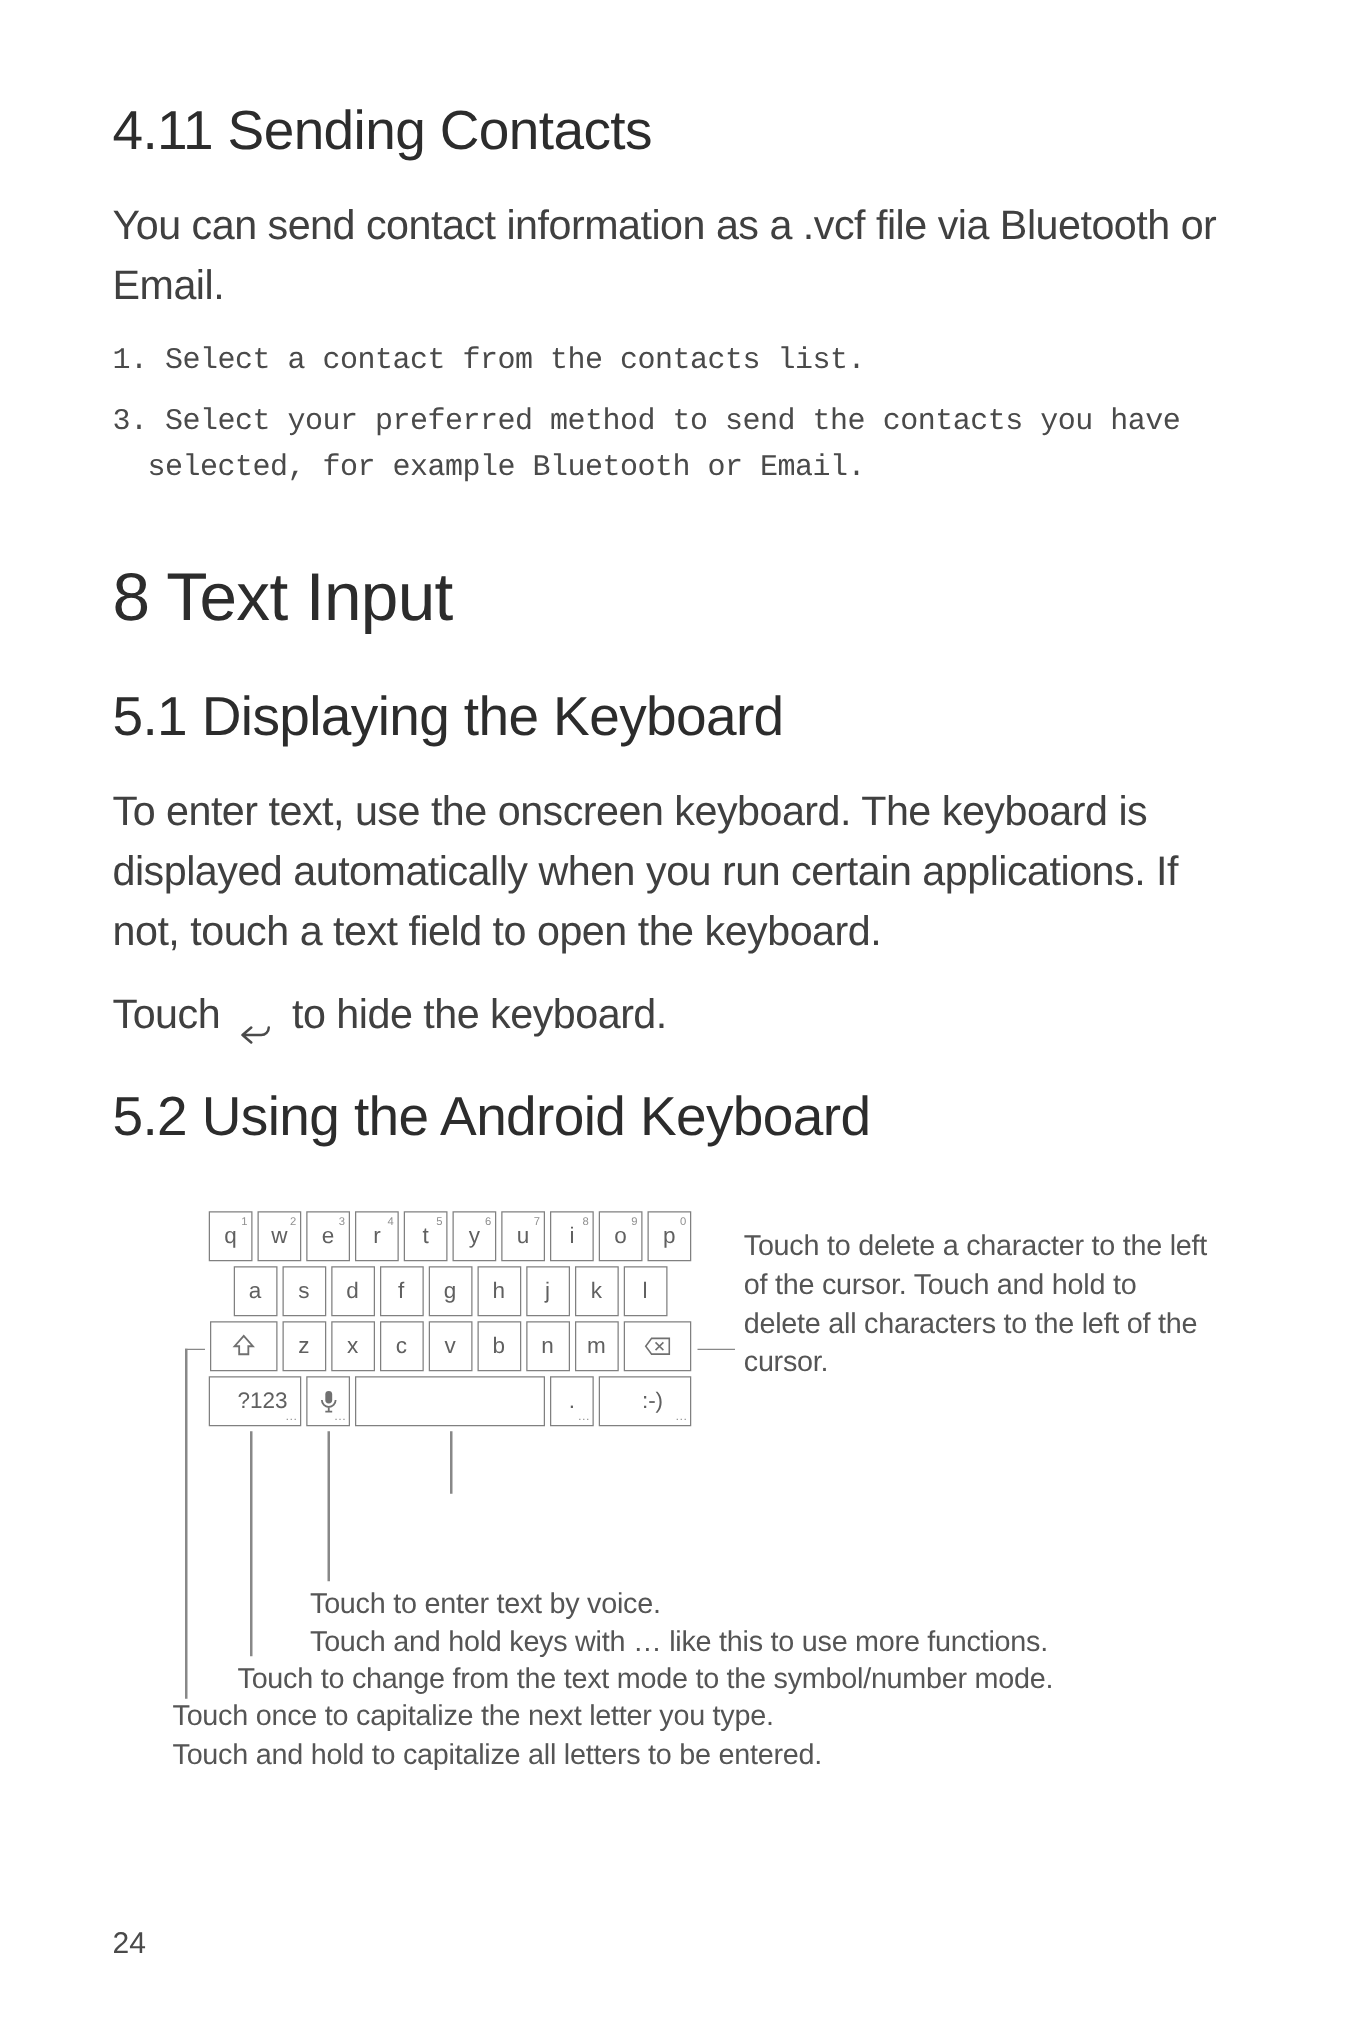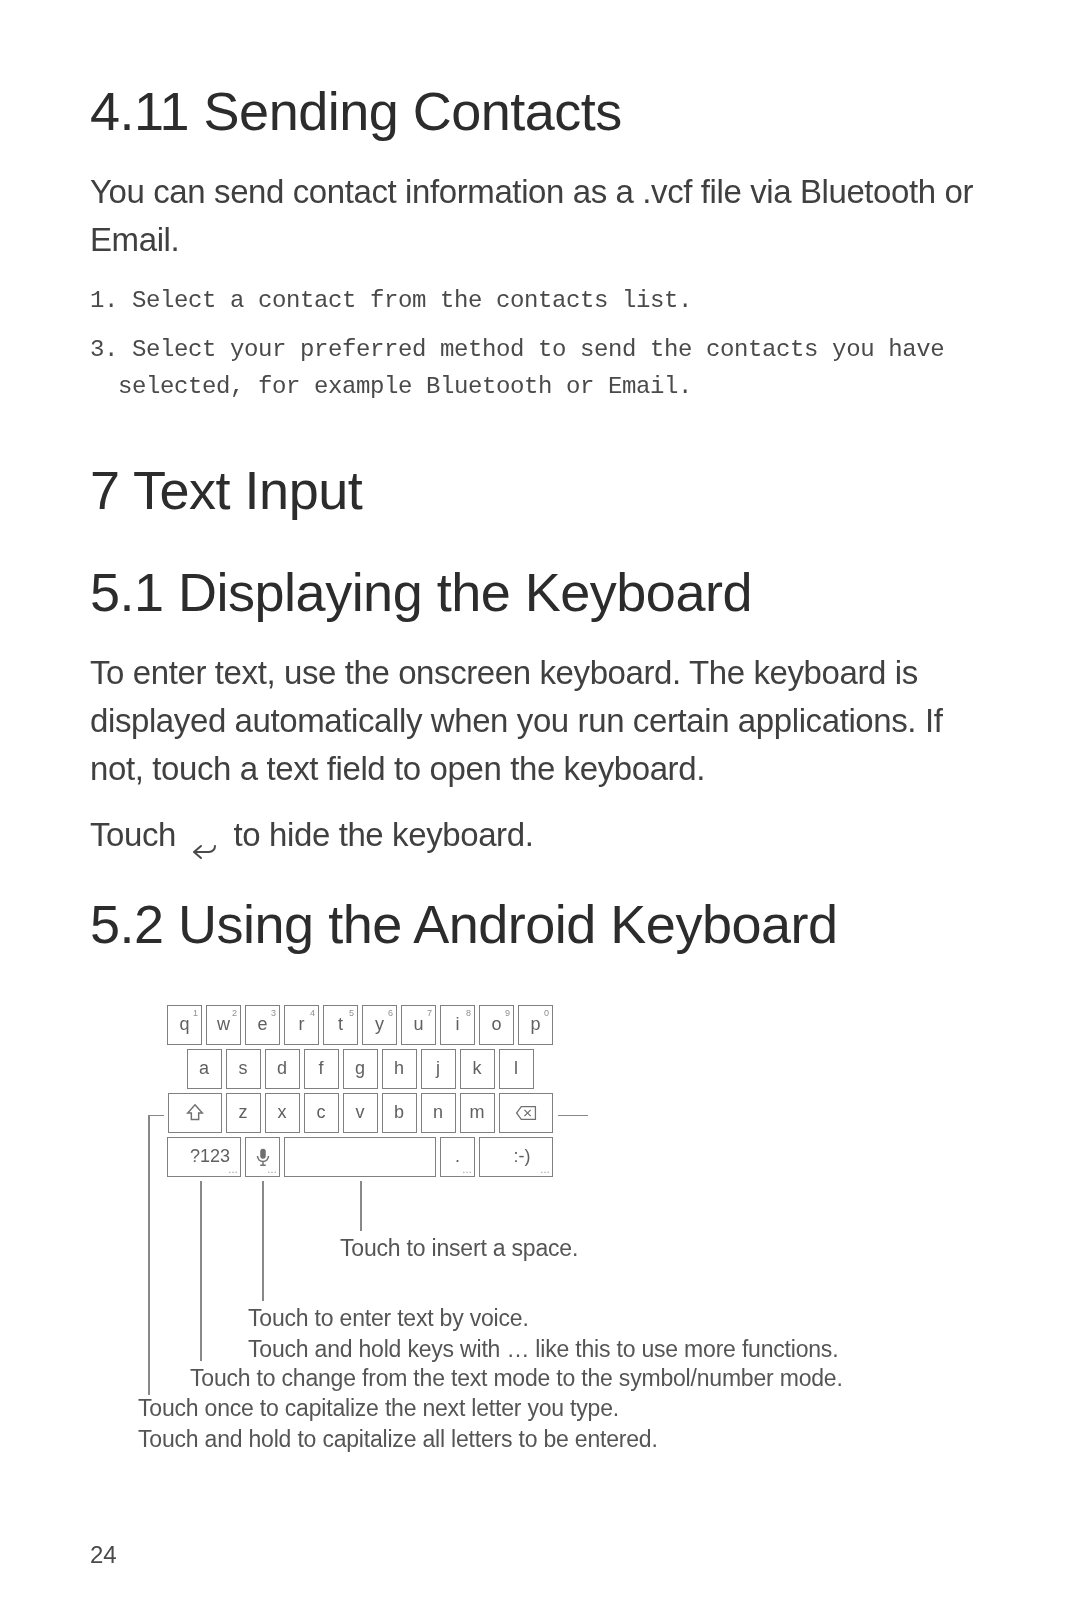--- a/index.html
+++ b/index.html
@@ -6,21 +6,21 @@
   body {
     width: 1080px;
     height: 1617px;
     background: #ffffff;
     font-family: Arial, Helvetica, sans-serif;
     color: #3d3d3d;
     position: relative;
     padding: 80px 90px 0 90px;
   }
   h2.section-heading {
-    font-size: 54px;
+    font-size: 44px;
     font-weight: 400;
     color: #2c2c2c;
     letter-spacing: -0.5px;
     margin-bottom: 26px;
   }
   h1.chapter-heading {
     font-size: 54px;
     font-weight: 400;
     color: #2c2c2c;
     margin-top: 54px;
@@ -158,21 +158,21 @@
 </head>
 <body>
 
 <h2 class="section-heading">4.11  Sending Contacts</h2>
 <p class="body-text">You can send contact information as a .vcf file via Bluetooth or Email.</p>
 <ol class="steps">
   <li>1. Select a contact from the contacts list.</li>
   <li>3. Select your preferred method to send the contacts you have selected, for example Bluetooth or Email.</li>
 </ol>
 
-<h1 class="chapter-heading">7  Text Input</h1>
+<h1 class="chapter-heading">8  Text Input</h1>
 
 <h2 class="section-heading">5.1  Displaying the Keyboard</h2>
 <p class="body-text">To enter text, use the onscreen keyboard. The keyboard is displayed automatically when you run certain applications. If not, touch a text field to open the keyboard.</p>
 <p class="body-text">
   <span>Touch </span><span class="back-icon"><svg viewBox="0 0 28 20">
         <path d="M3 10 L10 4 M3 10 L10 16 M3 10 H18 A6 6 0 0 0 24 4" fill="none" stroke="#4a4a4a" stroke-width="2" stroke-linecap="round"></path>
       </svg></span><span> to hide the keyboard.</span>
 </p>
 
 <h2 class="section-heading" style="margin-top:34px;">5.2  Using the Android Keyboard</h2>
@@ -245,21 +245,21 @@
 
   <div class="leader v" style="left:270px; top:176px; height:50px;"></div>
 
   <div class="leader v" style="left:172px; top:176px; height:120px;"></div>
 
   <div class="leader v" style="left:110px; top:176px; height:180px;"></div>
 
   <div class="leader h" style="left:58px; top:110px; width:16px;"></div>
   <div class="leader v" style="left:58px; top:110px; height:280px;"></div>
 
-  <div class="annot" style="left:250px; top:228px;">Touch to insert a space.</div>
+  <div class="annot" style="left:505px; top:12px; width:380px;">Touch to delete a character to the left of the cursor. Touch and hold to delete all characters to the left of the cursor.</div>
   <div class="annot" style="left:158px; top:298px; white-space:pre-line; width:740px;">Touch to enter text by voice.
 Touch and hold keys with … like this to use more functions.</div>
   <div class="annot" style="left:48px; top:388px; white-space:pre-line; width:850px;">Touch once to capitalize the next letter you type.
 Touch and hold to capitalize all letters to be entered.</div>
   <div class="annot" style="left:100px; top:358px; width:800px;">Touch to change from the text mode to the symbol/number mode.</div>
 
 </div>
 
 <div class="page-num">24</div>
 

